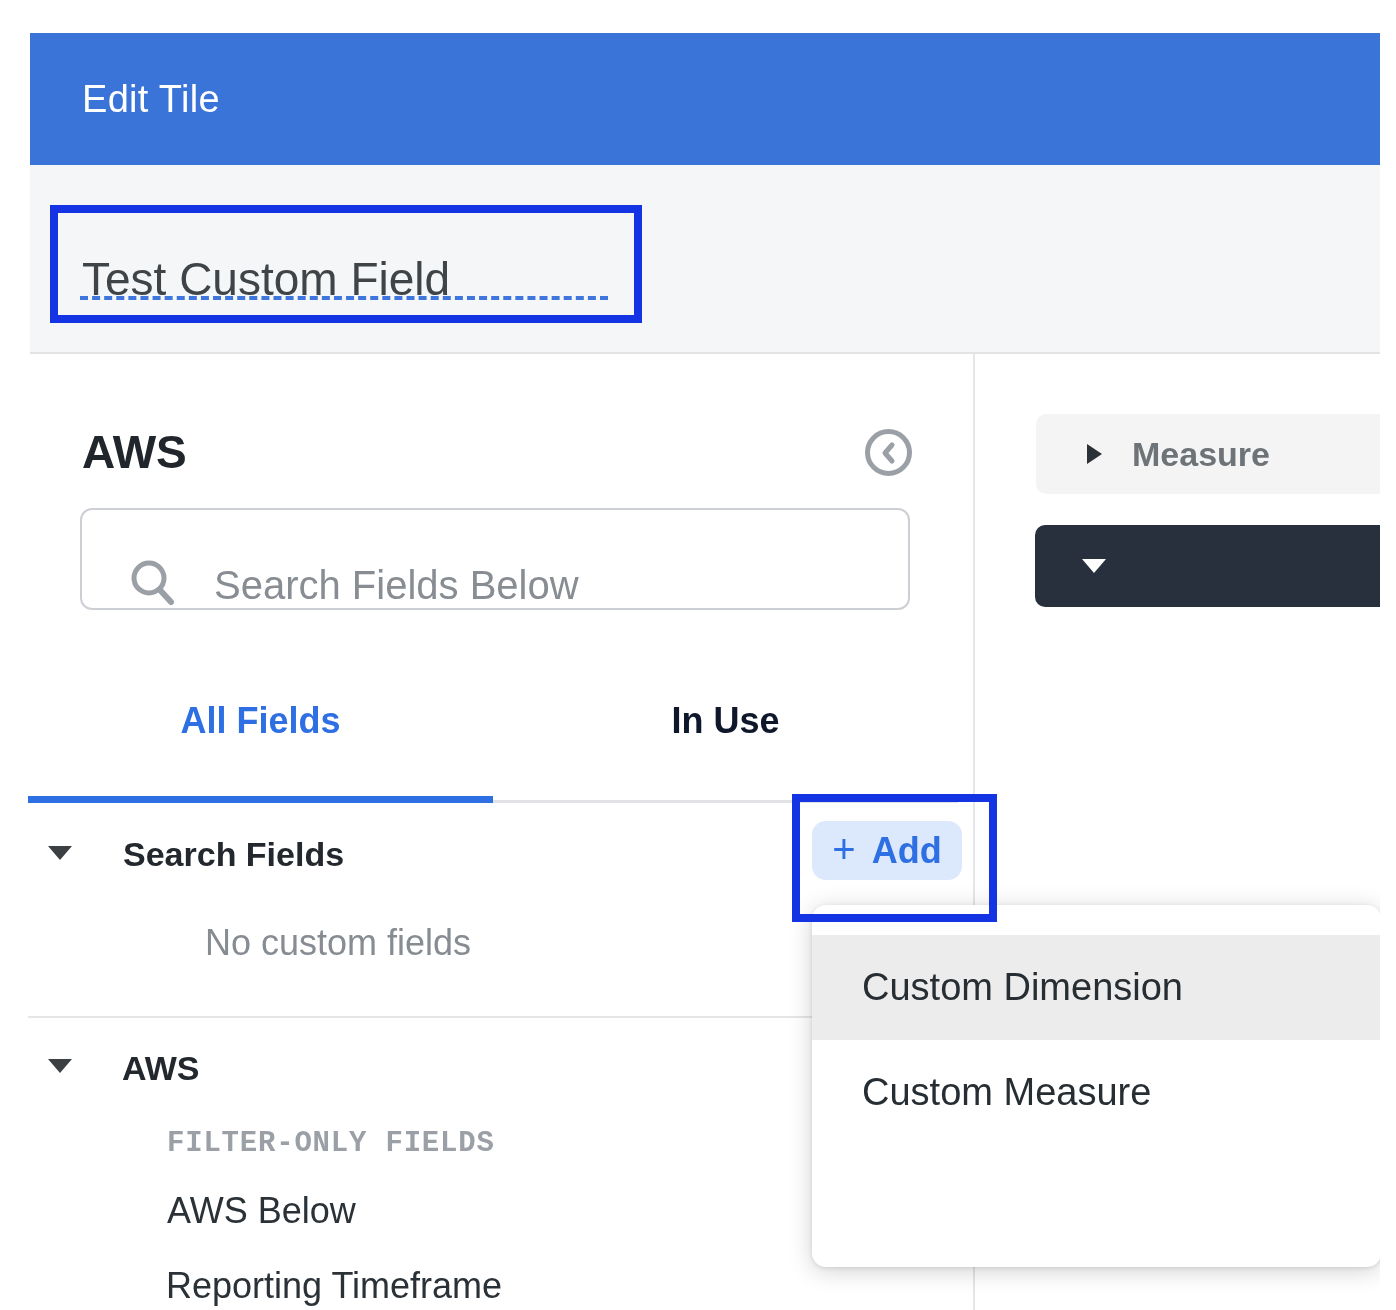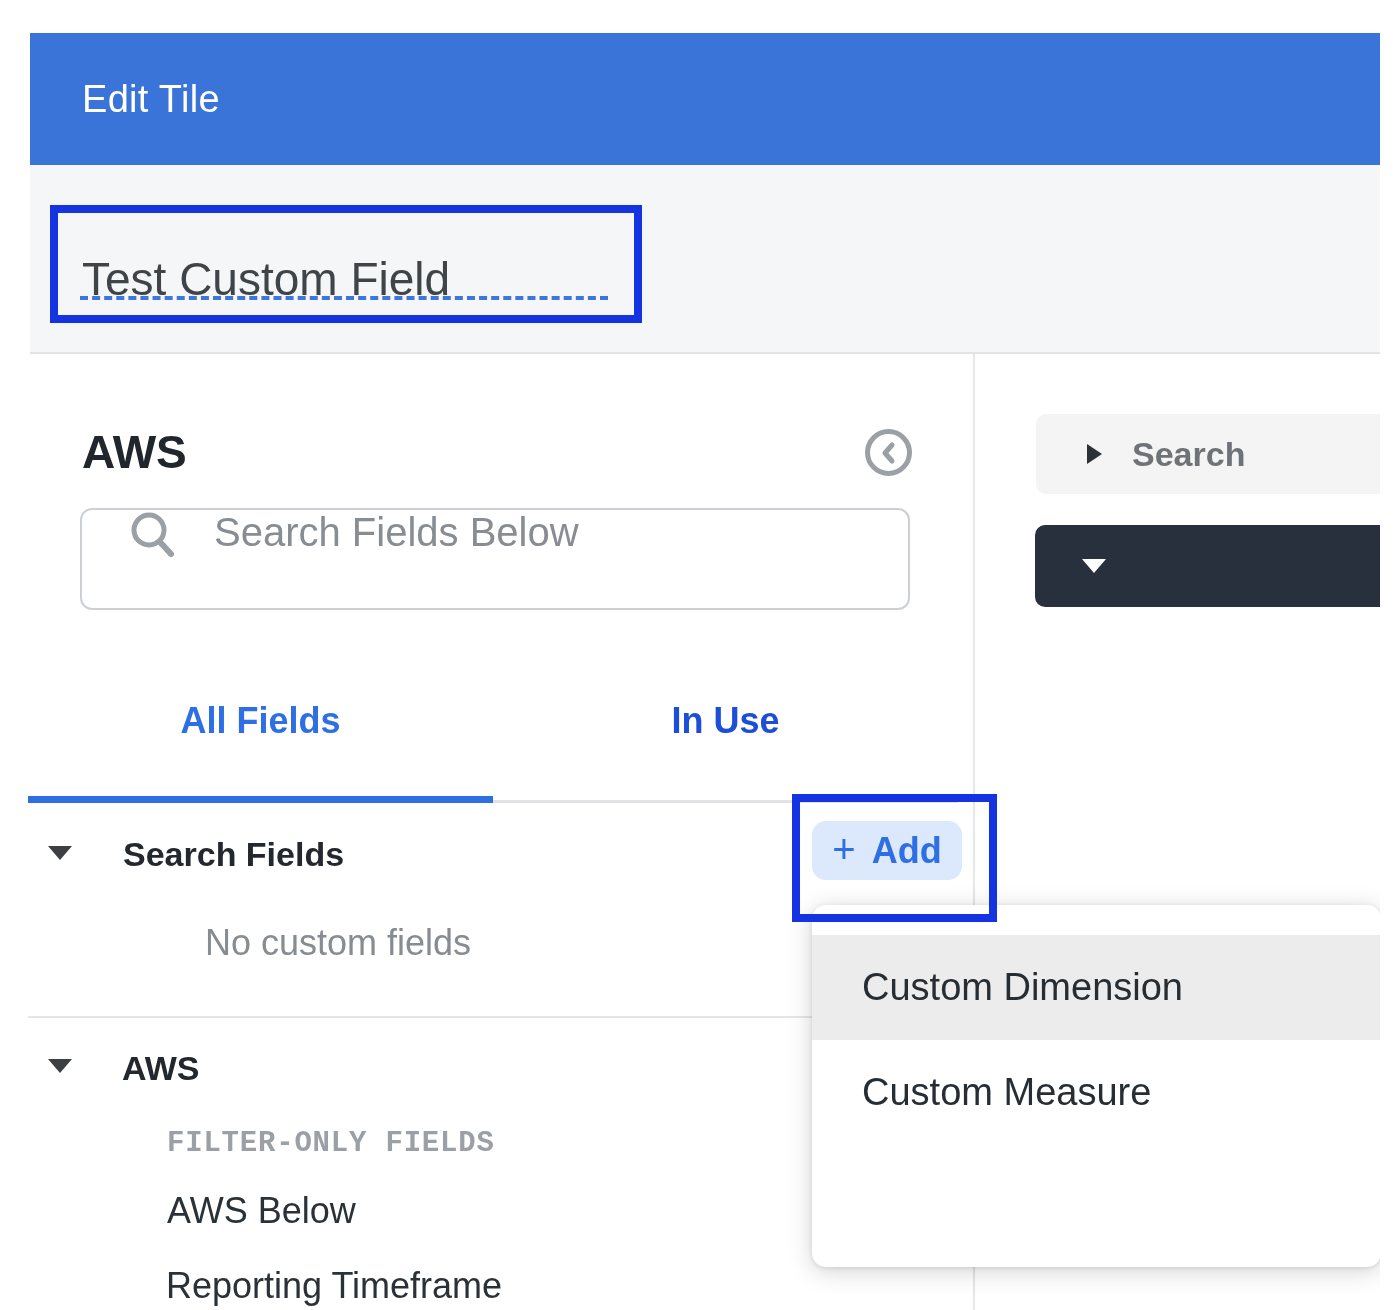--- a/index.html
+++ b/index.html
@@ -53,34 +53,34 @@
   }
   .collapse-btn {
     left: 865px; top: 429px; width: 47px; height: 47px;
     border: 5px solid #9aa0a6; border-radius: 50%;
     display: flex; align-items: center; justify-content: center;
     background: #ffffff; z-index: 2;
   }
   .search-box {
     left: 80px; top: 508px; width: 830px; height: 102px;
     background: #ffffff; border: 2px solid #ccd0d4; border-radius: 12px;
-    display: flex; align-items: flex-start; z-index: 2;
+    display: flex; align-items: flex-end; z-index: 2;
   }
   .search-box svg { margin-left: 46px; flex: 0 0 auto; }
   .search-input {
     border: none; outline: none; background: transparent;
     margin-left: 36px; width: 680px;
     font-family: "Liberation Sans", sans-serif;
     font-size: 40px; color: #3f4449;
   }
   .search-input::placeholder { color: #878d93; opacity: 1; }
 
   .tab { top: 700px; width: 465px; text-align: center; font-size: 36px; font-weight: 600; z-index: 2; cursor: pointer; }
   .tab-all { left: 28px; color: #2e6fe3; }
-  .tab-inuse { left: 493px; color: #1d4ed8; }
+  .tab-inuse { left: 493px; color: #0f172a; }
   .tab-line-gray { left: 28px; top: 800px; width: 930px; height: 3px; background: #e0e2e5; z-index: 2; }
   .tab-line-blue { left: 28px; top: 796px; width: 465px; height: 7px; background: #2e6fe3; z-index: 3; }
 
   .tri-down {
     width: 0; height: 0;
     border-left: 12px solid transparent; border-right: 12px solid transparent;
     border-top: 14px solid #3c4043; z-index: 2;
   }
   .tri-right {
     width: 0; height: 0;
@@ -190,21 +190,21 @@
   <div class="abs section-divider"></div>
 
   <div class="abs tri-down arrow-aws"></div>
   <div class="abs section-label label-aws">AWS</div>
   <div class="abs group-label">FILTER-ONLY FIELDS</div>
   <div class="abs field-item field-0">AWS Below</div>
   <div class="abs field-item field-1">Reporting Timeframe</div>
 
   <div class="abs filters-bar">
     <div class="tri-right"></div>
-    <div class="bar-label">Search</div>
+    <div class="bar-label">Measure</div>
   </div>
   <div class="abs viz-bar">
     <div class="tri-down"></div>
   </div>
 
   <div class="abs dropdown">
     <div class="item hovered">Custom Dimension</div>
     <div class="item">Custom Measure</div>
   </div>
 

